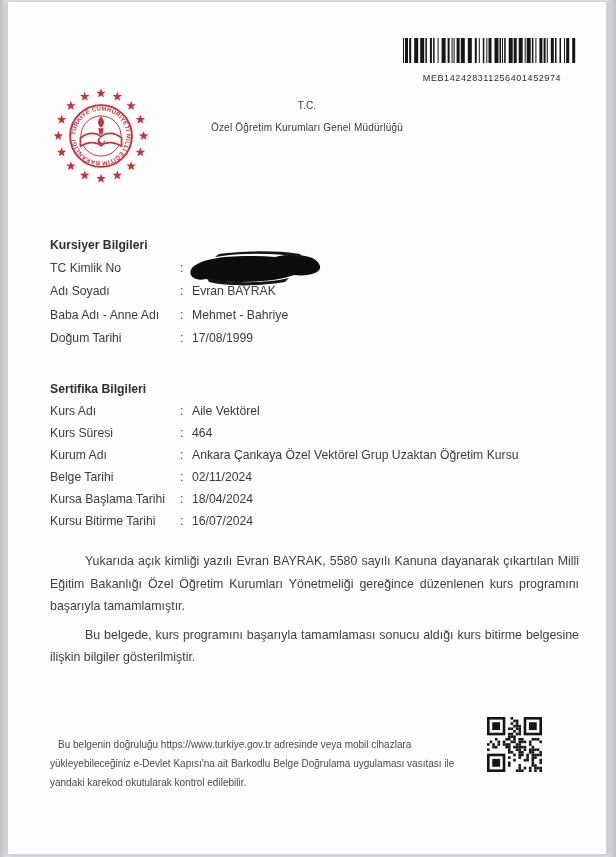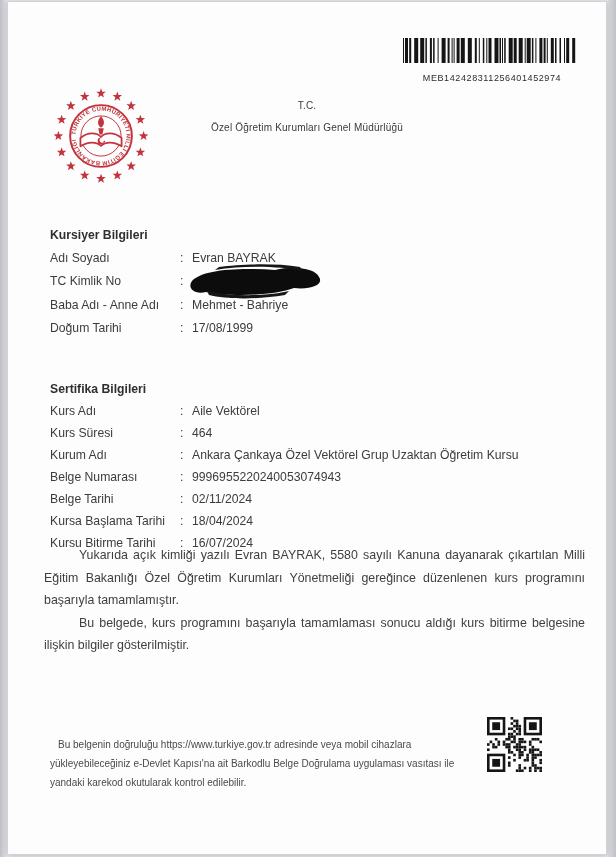--- a/index.html
+++ b/index.html
@@ -22,29 +22,29 @@
 
   .section { position:absolute; left:42px; width:530px; color:#3c3c3c; font-size:12.2px; }
   .sec-title { font-weight:bold; color:#2f2f2f; height:22px; line-height:22px; }
   .row { display:flex; align-items:center; }
   .kursiyer .row { height:23.5px; }
   .sertifika .row { height:22px; }
   .lbl { width:130px; flex:0 0 130px; }
   .colon { width:12px; flex:0 0 12px; }
   .colon::after { content:":"; }
   .val { flex:1; white-space:nowrap; }
-  .kursiyer { top:222px; }
+  .kursiyer { top:232px; }
   .sertifika { top:376px; }
 
   .redact-wrap { position:relative; }
   .redaction { position:absolute; left:-8px; top:-17px; width:142px; height:36px; }
 
   .paras { position:absolute; left:36px; top:542px; width:541px;
            font-size:12.4px; line-height:22.6px; color:#3f3f3f; text-align:justify; }
-  .paras p { text-indent:35px; margin:0; }
+  .paras p { text-indent:35px; margin:6px; }
 
   .footer-text { position:absolute; left:42px; top:733px; width:432px;
                  font-size:10px; line-height:19px; color:#4a4a4a; text-indent:8px; }
   .qr { position:absolute; left:479px; top:715px; width:55px; height:55px; }
 </style>
 </head>
 <body>
 
 <div class="stage">
   <div class="page">
@@ -130,36 +130,36 @@
           <rect x="162.99999999999997" y="0" width="1" height="25" fill="#151515"></rect>
           <rect x="165.19999999999996" y="0" width="3" height="25" fill="#151515"></rect>
           <rect x="171.19999999999996" y="0" width="3" height="25" fill="#151515"></rect>
         </svg>
       <div class="barcode-num">MEB142428311256401452974</div>
     </div>
 
     <div class="section kursiyer">
       <div class="sec-title">Kursiyer Bilgileri</div>
       <div class="row">
-        <span class="lbl">Adı Soyadı</span>
-        <span class="colon"></span>
-        <span class="val">Evran BAYRAK</span>
-      </div>
-      <div class="row">
         <span class="lbl">TC Kimlik No</span>
         <span class="colon"></span>
         <span class="val redact-wrap">
           <svg class="redaction" viewBox="0 0 140 36">
             <path d="M7,17 C16,6 52,3 90,6 C110,1 131,5 134,13 C139,20 127,26 109,24 C88,32 44,33 21,28 C9,31 2,24 7,17 Z" fill="#0c0c0c"></path>
             <path d="M22,27 C48,33 84,32 104,27 L100,31 C70,36 40,35 24,31 Z" fill="#161616"></path>
             <path d="M30,6 C60,1 95,2 118,7 L115,3 C90,-1 55,0 34,3 Z" fill="#161616"></path>
           </svg>
         </span>
       </div>
       <div class="row">
+        <span class="lbl">Adı Soyadı</span>
+        <span class="colon"></span>
+        <span class="val">Evran BAYRAK</span>
+      </div>
+      <div class="row">
         <span class="lbl">Baba Adı - Anne Adı</span>
         <span class="colon"></span>
         <span class="val">Mehmet - Bahriye</span>
       </div>
       <div class="row">
         <span class="lbl">Doğum Tarihi</span>
         <span class="colon"></span>
         <span class="val">17/08/1999</span>
       </div>
     </div>
@@ -173,25 +173,20 @@
       </div>
       <div class="row">
         <span class="lbl">Kurs Süresi</span>
         <span class="colon"></span>
         <span class="val">464</span>
       </div>
       <div class="row">
         <span class="lbl">Kurum Adı</span>
         <span class="colon"></span>
         <span class="val">Ankara Çankaya Özel Vektörel Grup Uzaktan Öğretim Kursu</span>
-      </div>
-      <div class="row">
-        <span class="lbl">Belge Numarası</span>
-        <span class="colon"></span>
-        <span class="val">9996955220240053074943</span>
       </div>
       <div class="row">
         <span class="lbl">Belge Tarihi</span>
         <span class="colon"></span>
         <span class="val">02/11/2024</span>
       </div>
       <div class="row">
         <span class="lbl">Kursa Başlama Tarihi</span>
         <span class="colon"></span>
         <span class="val">18/04/2024</span>

